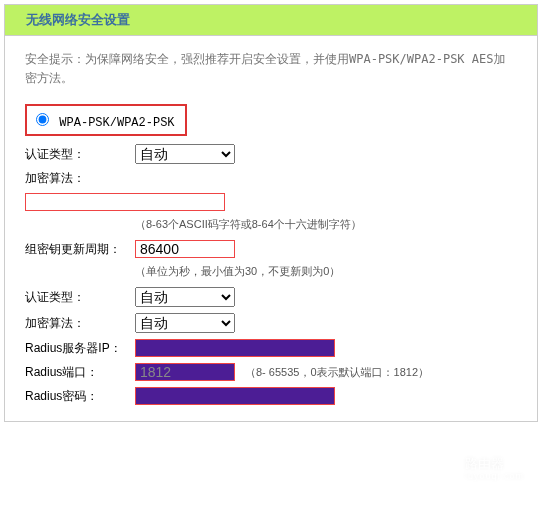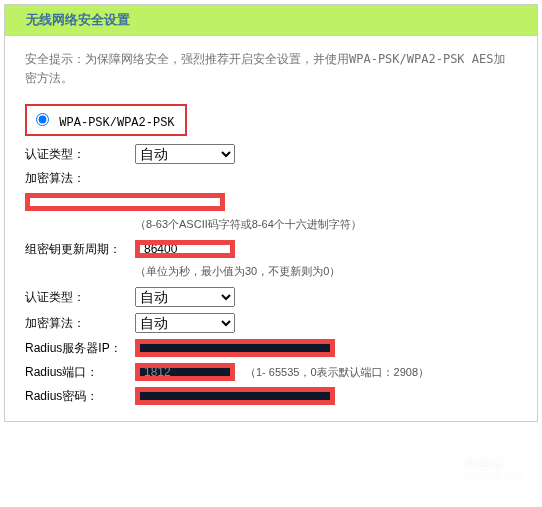--- a/index.html
+++ b/index.html
@@ -66,41 +66,41 @@
     align-items: center;
     flex-wrap: wrap;
     gap: 10px;
   }
   select {
     width: 100px;
     font-size: 14px;
     height: 20px;
   }
   input[type="text"] {
-    font-size: 12px;
+    font-size: 14px;
     height: 18px;
     padding: 1px 4px;
-    border: 5px solid #ef4444;
+    border: 1px solid #ef4444;
   }
   .inp-wide { width: 200px; }
   .inp-med { width: 100px; }
   .hint {
     color: #555;
     font-size: 11px;
   }
   .hint-row {
     margin: 2px 0 8px 110px;
     color: #555;
     font-size: 11px;
   }
   .section-top {
     margin-top: 28px;
   }
   .disabled-inp {
-    background: #0f172a;
+    background: #4c1d95;
     color: #888;
   }
   .watermark {
     position: fixed;
     right: 18px;
     bottom: 18px;
     opacity: 0.28;
     pointer-events: none;
     display: flex;
     align-items: center;
@@ -215,21 +215,21 @@
       <div class="field-label">Radius服务器IP：</div>
       <div class="field-controls">
         <input type="text" class="inp-wide disabled-inp" value="" style="">
       </div>
     </div>
 
     <div class="field-row">
       <div class="field-label">Radius端口：</div>
       <div class="field-controls">
         <input type="text" class="inp-med disabled-inp" value="1812" style="">
-        <span class="hint">（1- 65535，0表示默认端口：2908）</span>
+        <span class="hint">（8- 65535，0表示默认端口：1812）</span>
       </div>
     </div>
 
     <div class="field-row">
       <div class="field-label">Radius密码：</div>
       <div class="field-controls">
         <input type="text" class="inp-wide disabled-inp" value="" style="">
       </div>
     </div>
 

